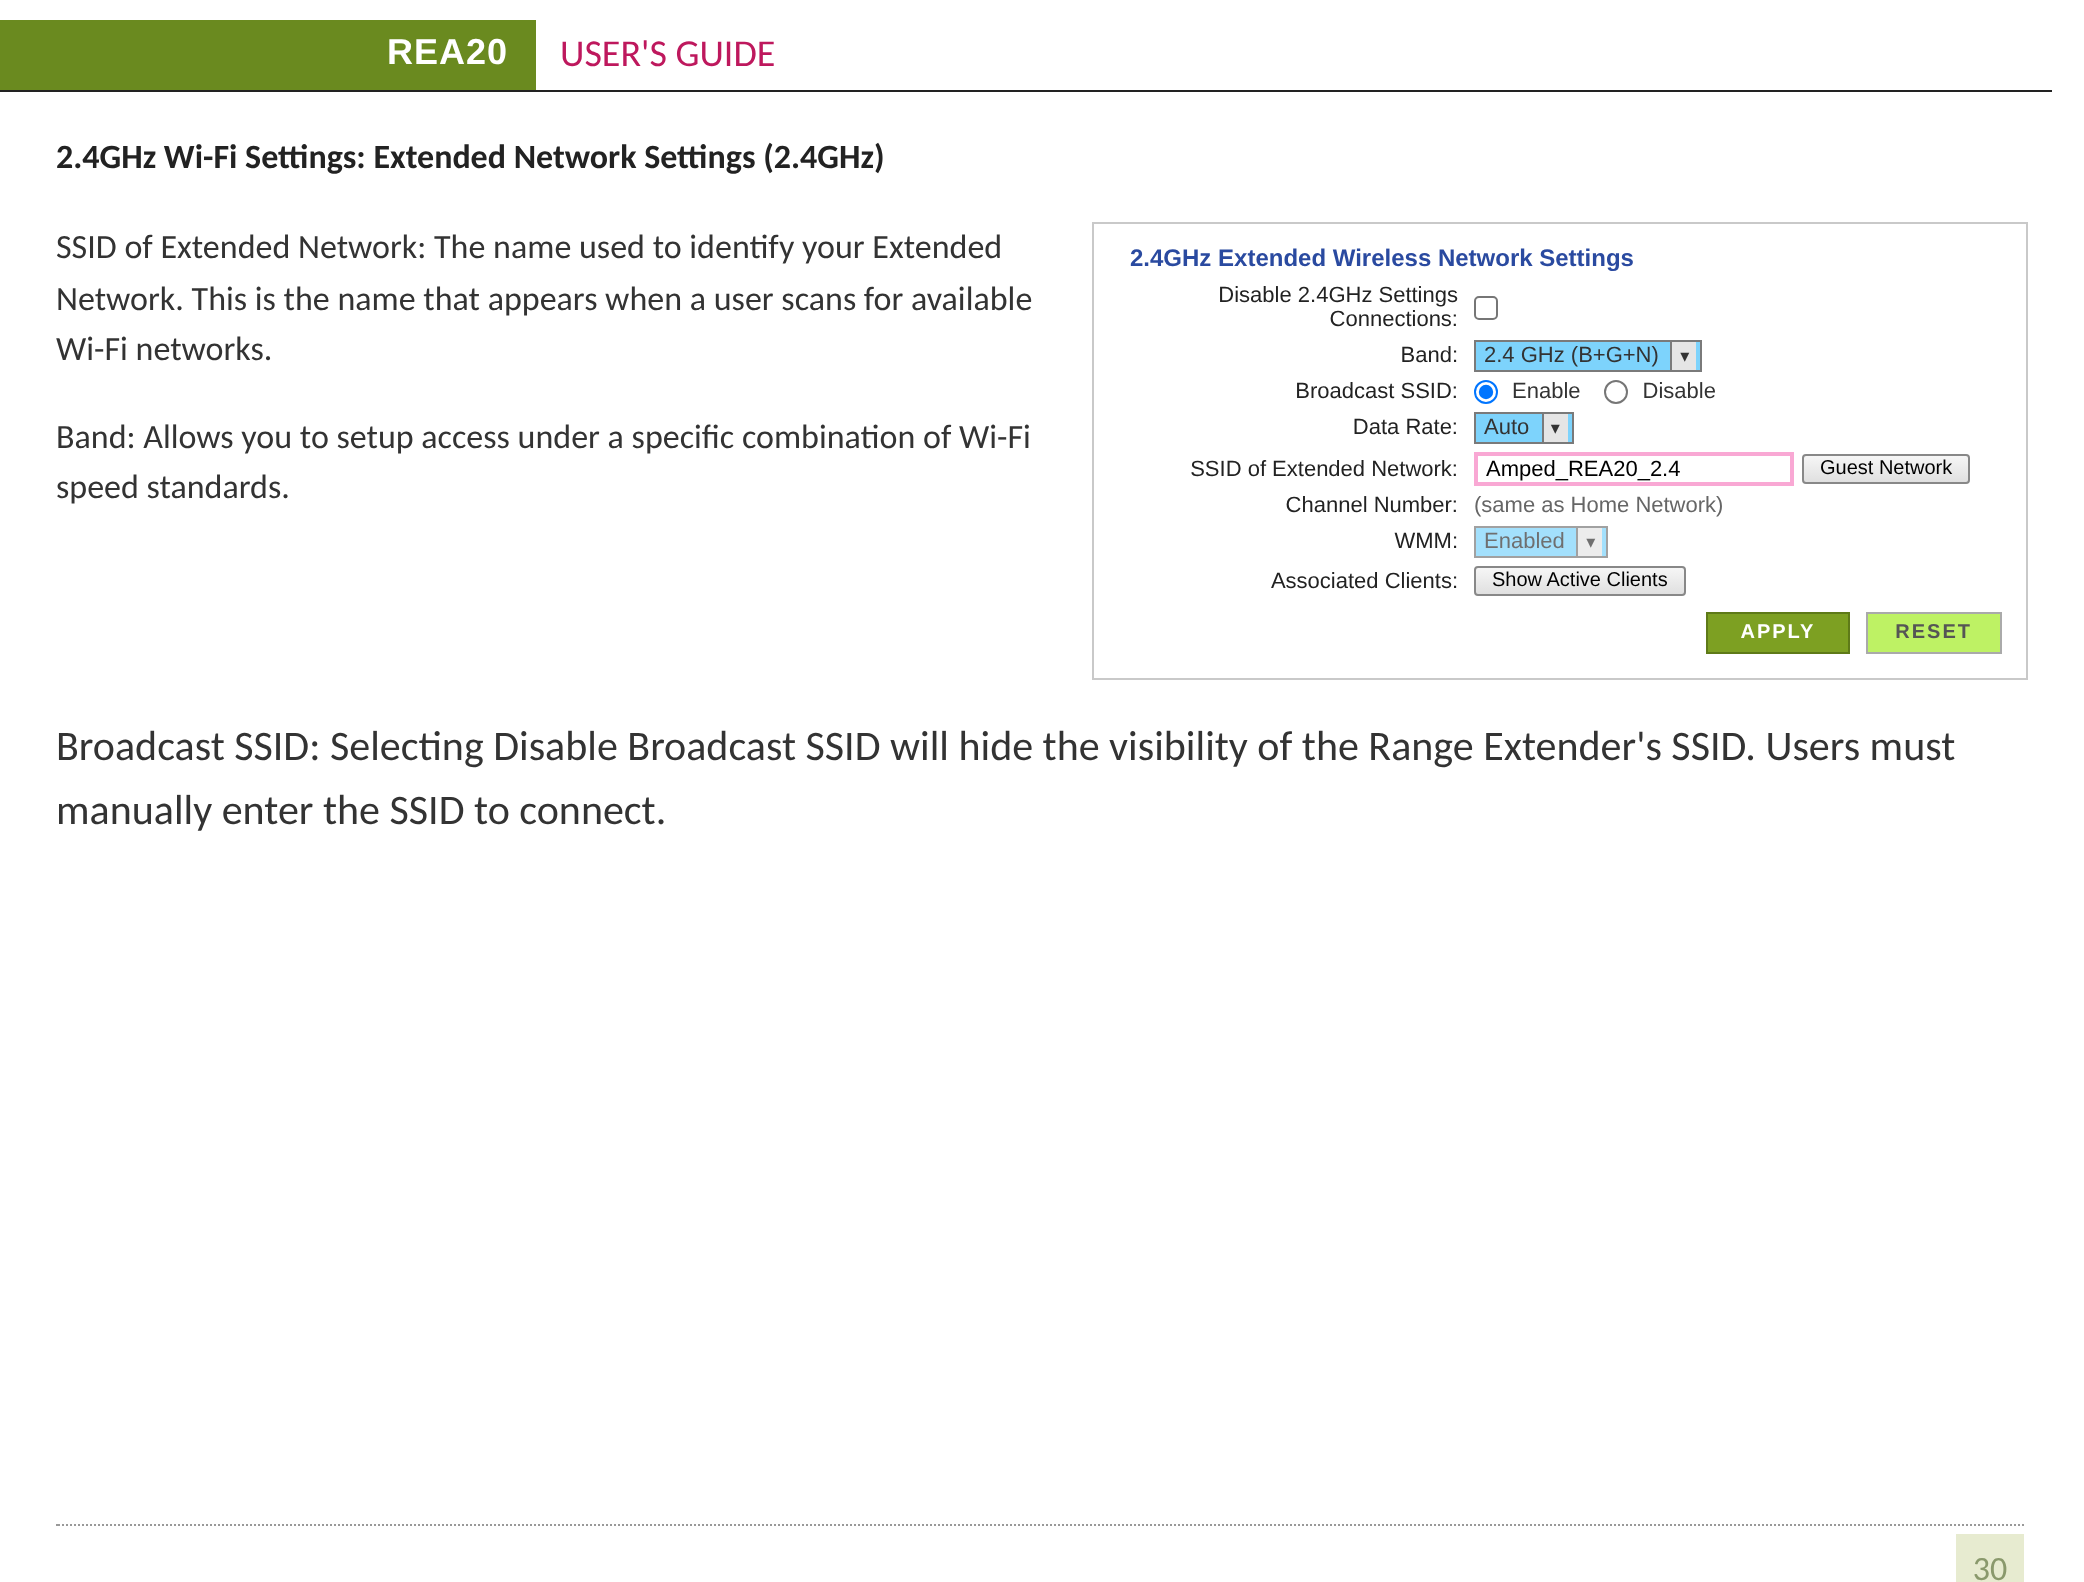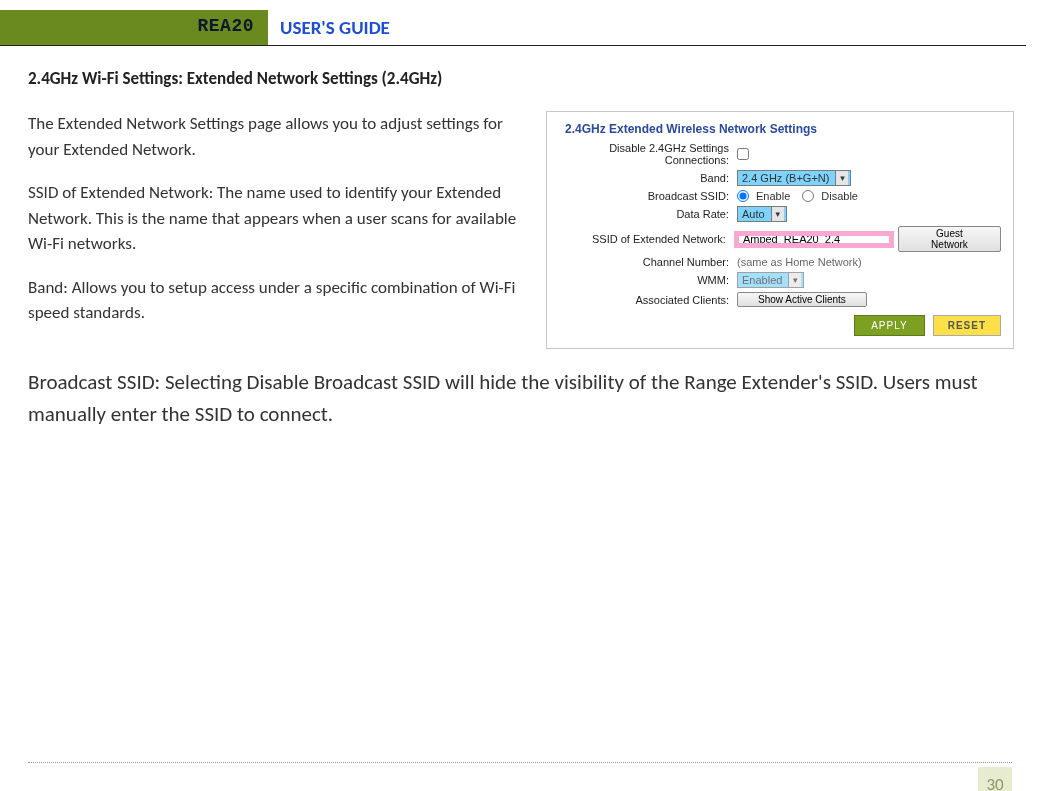--- a/index.html
+++ b/index.html
@@ -14,35 +14,35 @@
     background: #fff;
   }
   .header-bar {
     display: flex;
     align-items: stretch;
     border-bottom: 1.5px solid #222;
     margin: 10px 16px 0 0;
   }
   .header-green {
     background: #6a8a1f;
-    color: #0f172a;
+    color: #ffffff;
     font-weight: bold;
     font-size: 18px;
     padding: 6px 14px 6px 0;
     min-width: 268px;
     text-align: right;
     letter-spacing: 0.5px;
-    font-family: Liberation Mono, monospace;
+    font-family: Liberation Sans, sans-serif;
   }
   .header-title {
-    font-weight: bold;
+    font-weight: normal;
     font-size: 19px;
     padding: 6px 0 6px 12px;
     font-family: Calibri, Arial, sans-serif;
-    color: #1d4ed8;
+    color: #be185d;
   }
   .content {
     padding: 22px 28px 0 28px;
   }
   .section-title {
     font-weight: bold;
     font-size: 17px;
     color: #222;
     margin-bottom: 22px;
   }
@@ -85,21 +85,21 @@
   }
   .panel-ctrl {
     display: flex;
     align-items: center;
     gap: 4px;
   }
   .panel-ctrl input[type="text"] {
     font-size: 11px;
     height: 17px;
     padding: 0 4px;
-    border: 5px solid #f9a8d4;
+    border: 2px solid #f9a8d4;
     background: #fff;
     width: 160px;
   }
   .panel-ctrl .sel-drop {
     display: inline-flex;
     align-items: center;
     border: 1px solid #7a7a7a;
     height: 16px;
     font-size: 11px;
     padding: 0 2px 0 4px;
@@ -122,45 +122,45 @@
     width: 12px;
     height: 12px;
   }
   .panel-ctrl label {
     margin-right: 8px;
     font-size: 11px;
     text-align: right;
   }
   .btn-small {
     font-size: 10px;
-    padding: 1px 20px;
+    padding: 1px 8px;
     background: linear-gradient(#f6f6f6,#e0e0e0);
     border: 1px solid #888;
     border-radius: 2px;
     cursor: pointer;
     text-align: center;
   }
   .panel-footer {
     display: flex;
     justify-content: flex-end;
     gap: 8px;
     margin-top: 8px;
   }
   .btn-apply {
     background: #7da022;
     color: #fff;
     font-size: 10px;
-    font-weight: normal;
+    font-weight: bold;
     letter-spacing: 1px;
     padding: 4px 16px;
     border: 1px solid #5e7a18;
     cursor: pointer;
   }
   .btn-reset {
-    background: #fde047;
+    background: #bef264;
     color: #555;
     font-size: 10px;
     font-weight: bold;
     letter-spacing: 1px;
     padding: 4px 14px;
     border: 1px solid #aaa;
     cursor: pointer;
   }
   .static-note {
     font-size: 11px;
@@ -199,21 +199,20 @@
 <div class="header-bar">
   <div class="header-green">REA20</div>
   <div class="header-title">USER'S GUIDE</div>
 </div>
 
 <div class="content">
   <div class="section-title">2.4GHz Wi-Fi Settings: Extended Network Settings (2.4GHz)</div>
 
   <div class="body-row">
     <div class="body-text">
-      <p>The Extended Network Settings page allows you to adjust settings for your Extended Network.</p>
       <p>SSID of Extended Network: The name used to identify your Extended Network. This is the name that appears when a user scans for available Wi-Fi networks.</p>
       <p>Band: Allows you to setup access under a specific combination of Wi-Fi speed standards.</p>
     </div>
 
     <div class="panel">
       <div class="panel-title">2.4GHz Extended Wireless Network Settings</div>
 
       <div class="panel-row">
         <div class="panel-label">Disable 2.4GHz Settings Connections:</div>
         <div class="panel-ctrl">

